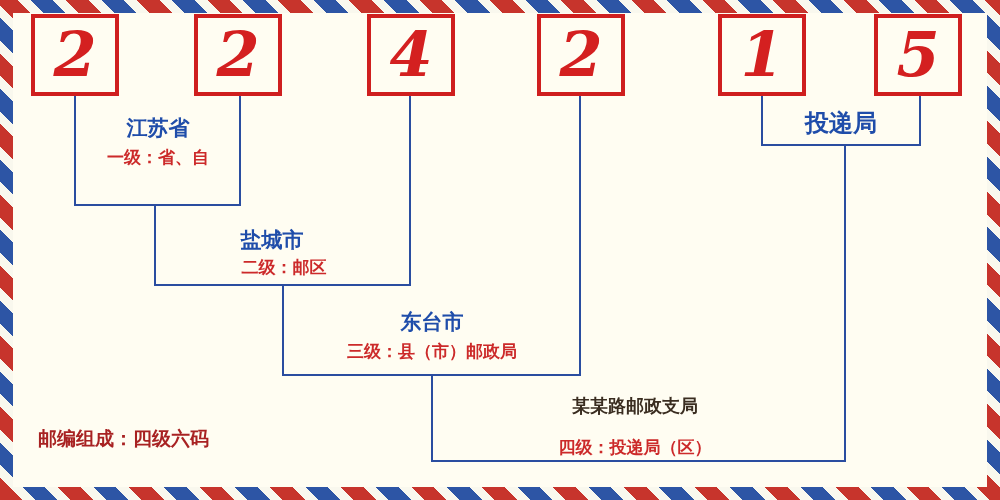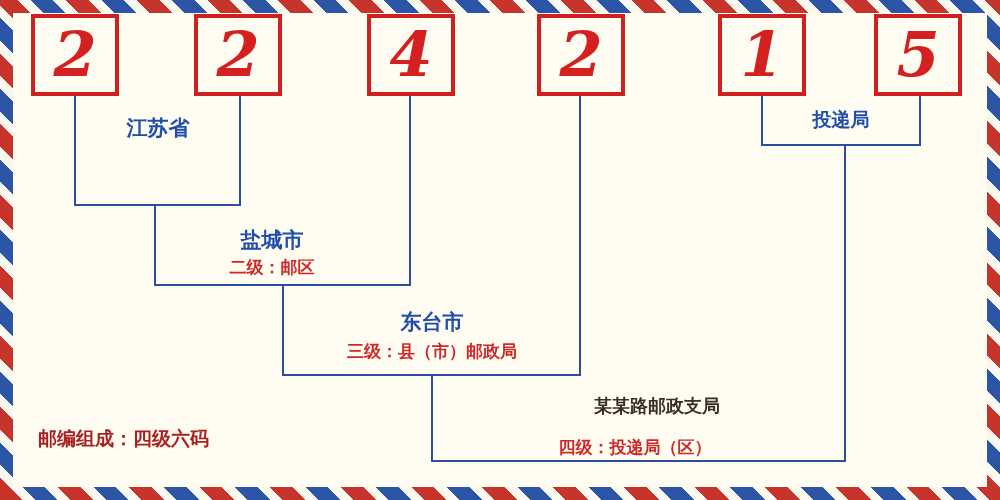--- a/index.html
+++ b/index.html
@@ -40,21 +40,21 @@
   .hline{height:2px;}
   .label{
     position:absolute;
     transform:translateX(-50%);
     text-align:center;
     white-space:nowrap;
     font-weight:bold;
   }
   .name-blue{color:#1f4daa;font-size:21px;}
   .desc-red{color:#cc2a2a;font-size:17px;line-height:1.4;}
-  .name-dark{color:#3a2d20;font-size:18px;margin-left:22px;}
+  .name-dark{color:#3a2d20;font-size:18px;}
   .footer-text{
     position:absolute;
     left:38px;top:426px;
     font-weight:bold;
     font-size:19px;
     color:#a82222;
     white-space:nowrap;
     font-family:Liberation Serif, serif;
   }
 </style>
@@ -85,26 +85,27 @@
 
   <div class="line vline" style="left:761px;top:96px;height:50px;"></div>
   <div class="line vline" style="left:919px;top:96px;height:50px;"></div>
   <div class="line hline" style="left:761px;top:144px;width:160px;"></div>
 
   <div class="line vline" style="left:431px;top:374px;height:88px;"></div>
   <div class="line vline" style="left:844px;top:144px;height:318px;"></div>
   <div class="line hline" style="left:431px;top:460px;width:415px;"></div>
 
   <div class="label name-blue" style="left:158px;top:114px;">江苏省</div>
+  <div class="label desc-red" style="left:158px;top:146px;">一级：省、自</div>
 
   <div class="label name-blue" style="left:272px;top:226px;">盐城市</div>
-  <div class="label desc-red" style="left:272px;top:256px;">二级：邮区</div>
+  <div class="label desc-red" style="left:284px;top:256px;">二级：邮区</div>
 
   <div class="label name-blue" style="left:432px;top:308px;">东台市</div>
   <div class="label desc-red" style="left:432px;top:340px;">三级：县（市）邮政局</div>
 
   <div class="label name-dark" style="left:635px;top:394px;">某某路邮政支局</div>
   <div class="label desc-red" style="left:635px;top:436px;">四级：投递局（区）</div>
 
-  <div class="label name-blue" style="left:841px;top:107px;font-size:19px;">投递局</div>
+  <div class="label name-blue" style="left:841px;top:107px;font-size:24px;">投递局</div>
 
   <div class="footer-text">邮编组成：四级六码</div>
 </div>
 
 </body></html>

